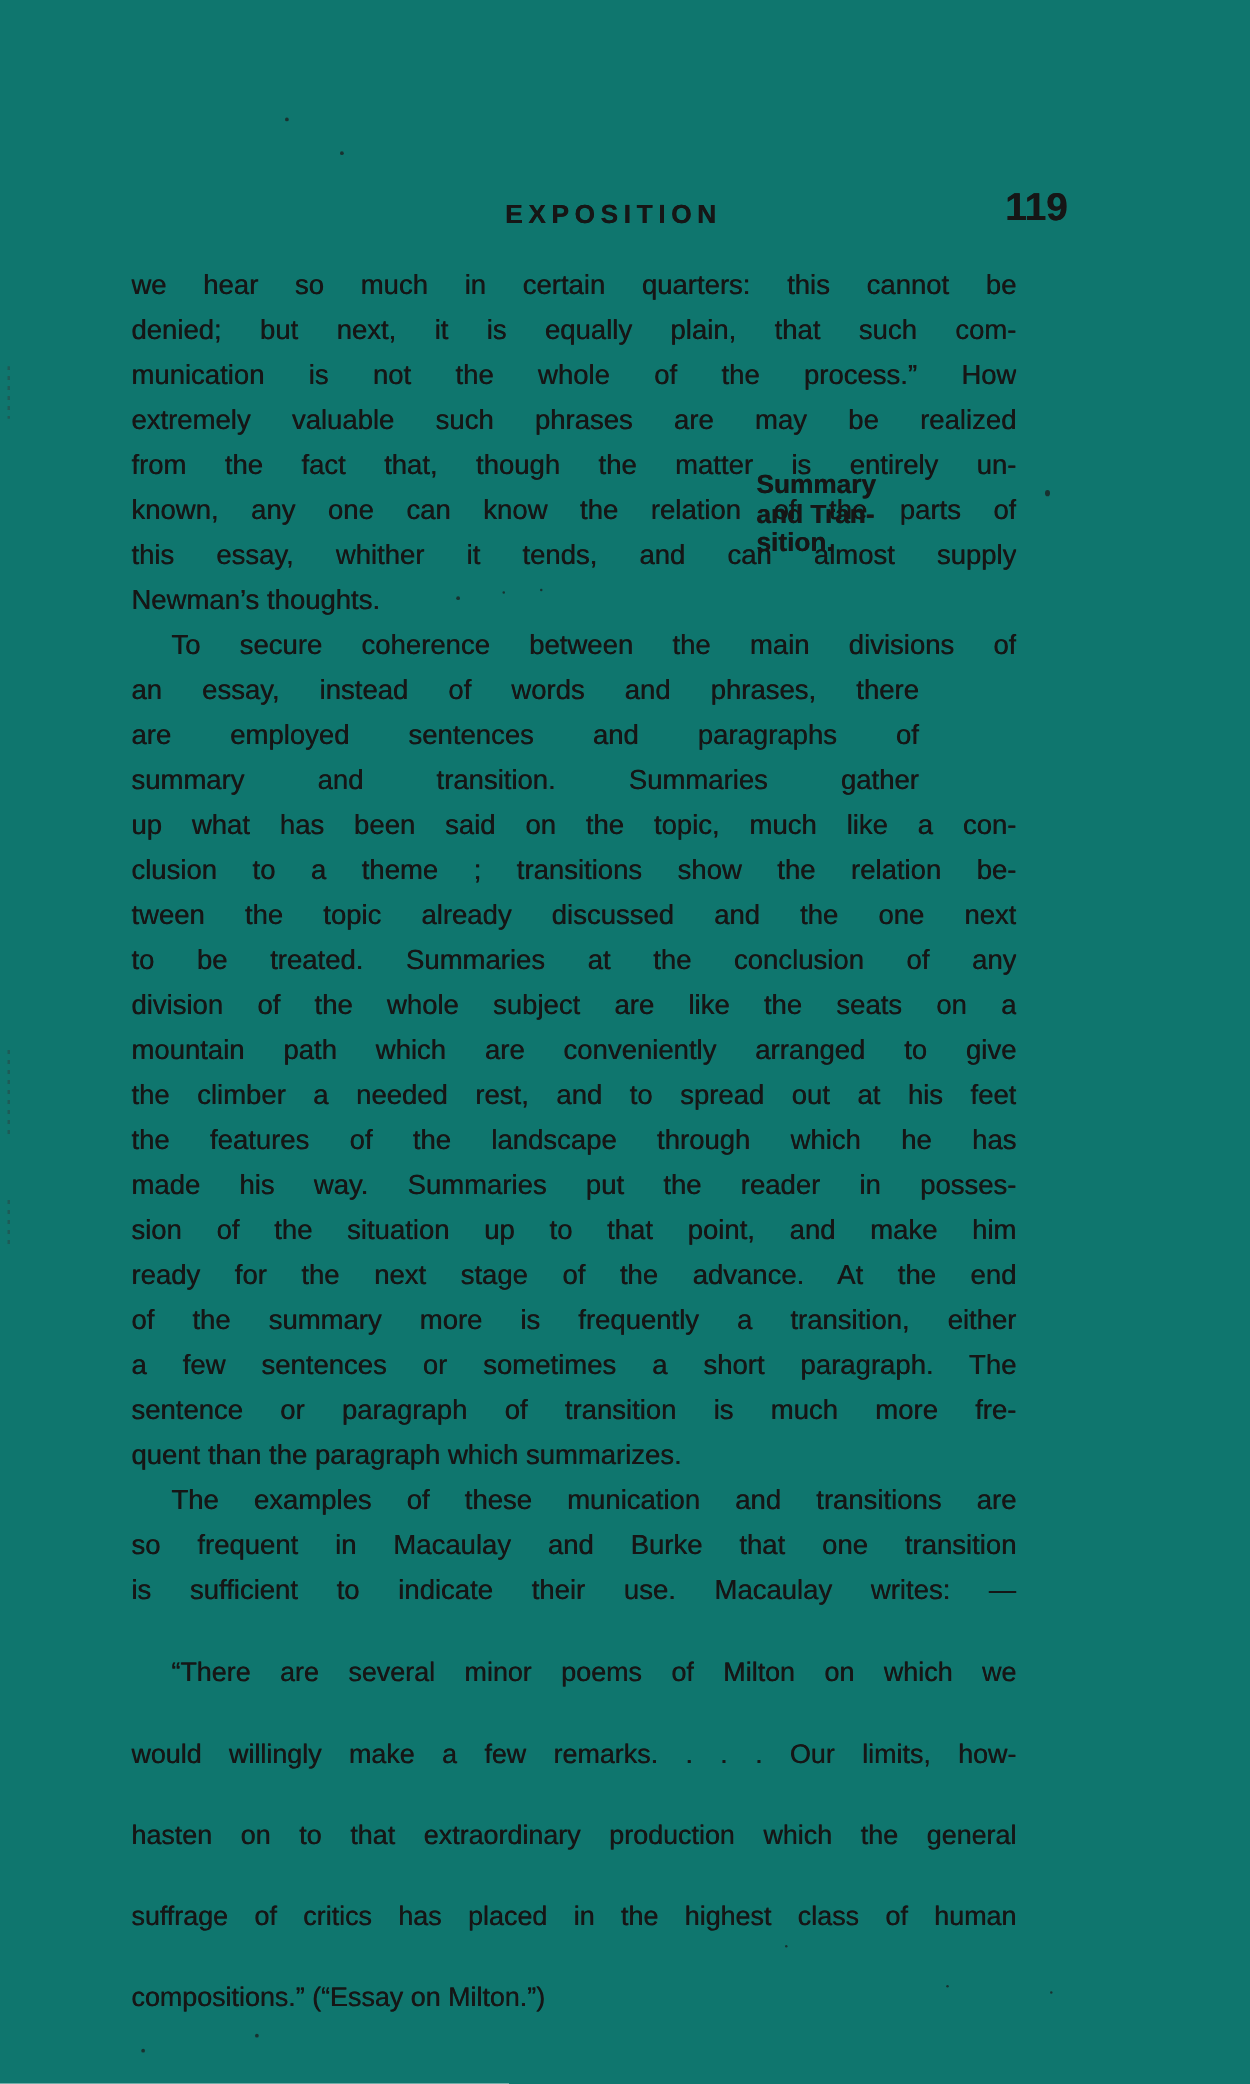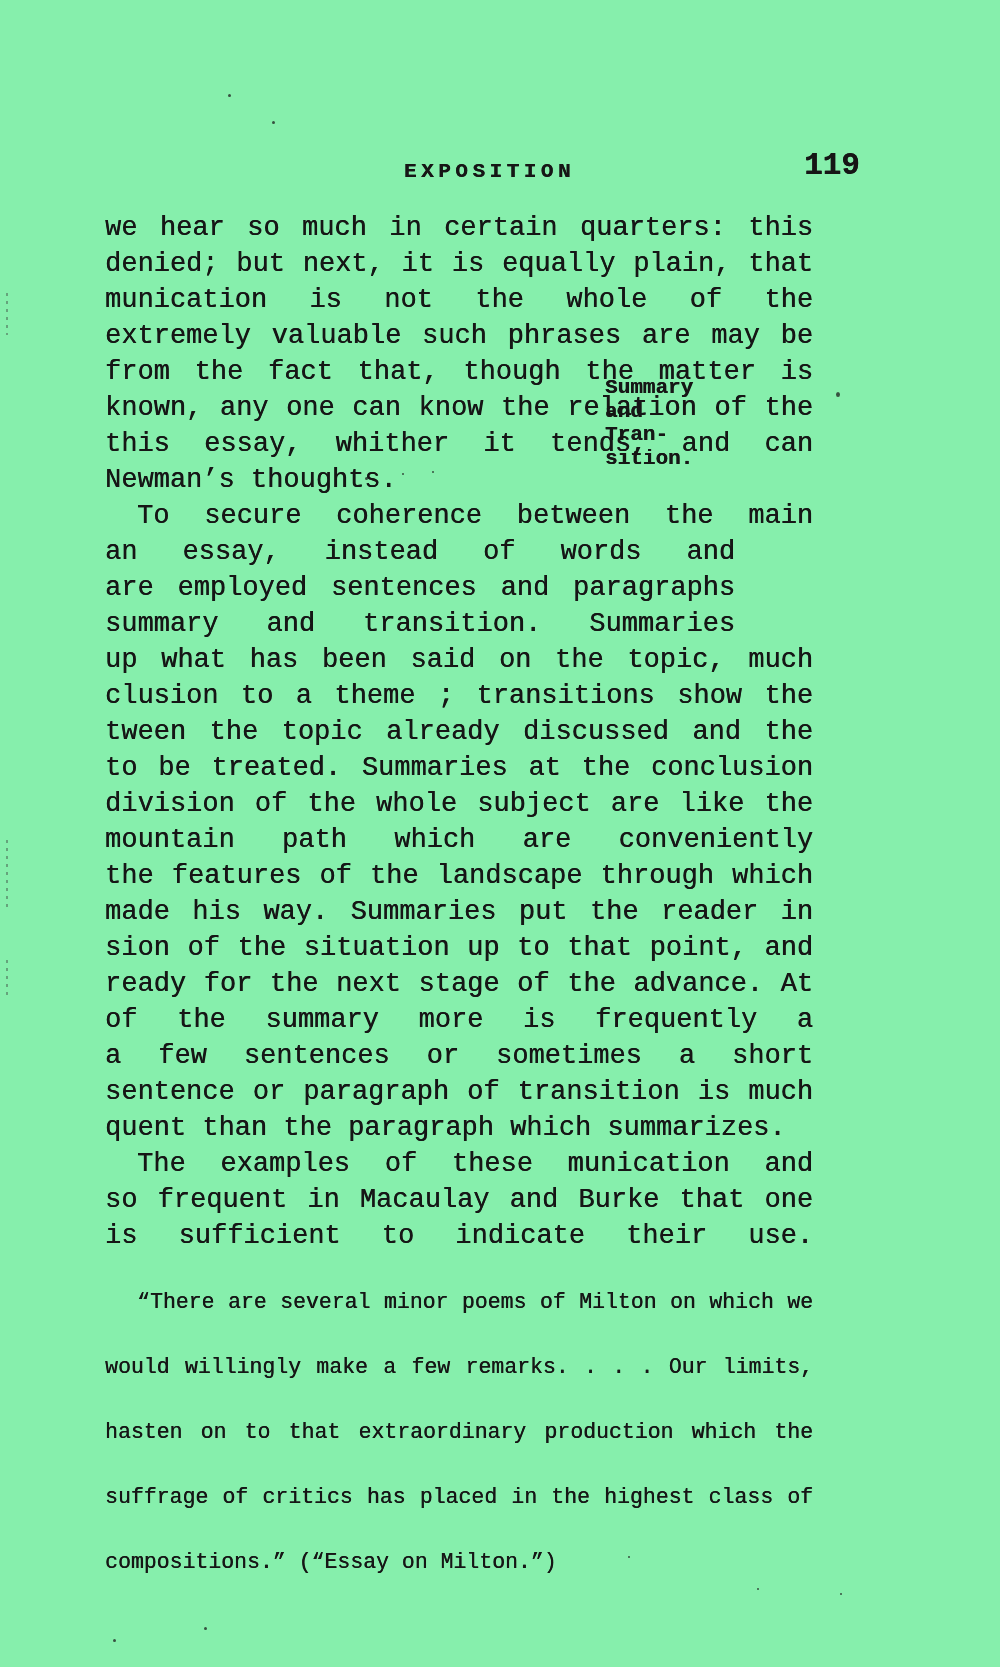--- a/index.html
+++ b/index.html
@@ -1,35 +1,35 @@
 <!DOCTYPE html>
 <html><head>
 <meta charset="utf-8">
 <style>
   html,body { margin:0; padding:0; background:#ffffff; }
   .page {
     position:relative; width:1000px; height:1667px;
-    background:#86efac; overflow:hidden;
-    font-family:Liberation Mono, monospace; color:#161616;
+    background:#0f766e; overflow:hidden;
+    font-family:Liberation Sans, sans-serif; color:#161616;
   }
   
   .running-title {
     position:absolute; left:404px; top:160px;
     font-size:21px; font-weight:bold; letter-spacing:4.5px;
     text-shadow:0.3px 0 0 currentColor;
   }
   .page-number {
     position:absolute; left:804px; top:148px;
     font-size:31px; font-weight:bold;
     text-shadow:0.4px 0 0 currentColor;
   }
   
   .content { position:absolute; left:105px; top:210px; width:708px; }
   .line {
-    font-size:27px; line-height:36px; height:36px;
+    font-size:22px; line-height:36px; height:36px;
     text-align:justify; text-align-last:justify;
     white-space:normal; overflow:hidden;
     text-shadow:0.35px 0 0 currentColor;
   }
   .para .line:last-child { text-align-last:left; }
   
   .para-2 .line:last-child { text-align-last:justify; }
   
   .para-1 .line:first-child,
   .para-2 .line:first-child,
@@ -77,20 +77,21 @@
         <div class="line">To secure coherence between the main divisions of</div>
         <div class="line">an essay, instead of words and phrases, there</div>
         <div class="line">are employed sentences and paragraphs of</div>
         <div class="line">summary and transition. Summaries gather</div>
         <div class="line">up what has been said on the topic, much like a con-</div>
         <div class="line">clusion to a theme ; transitions show the relation be-</div>
         <div class="line">tween the topic already discussed and the one next</div>
         <div class="line">to be treated. Summaries at the conclusion of any</div>
         <div class="line">division of the whole subject are like the seats on a</div>
         <div class="line">mountain path which are conveniently arranged to give</div>
+        <div class="line">the climber a needed rest, and to spread out at his feet</div>
         <div class="line">the features of the landscape through which he has</div>
         <div class="line">made his way. Summaries put the reader in posses-</div>
         <div class="line">sion of the situation up to that point, and make him</div>
         <div class="line">ready for the next stage of the advance. At the end</div>
         <div class="line">of the summary more is frequently a transition, either</div>
         <div class="line">a few sentences or sometimes a short paragraph. The</div>
         <div class="line">sentence or paragraph of transition is much more fre-</div>
         <div class="line">quent than the paragraph which summarizes.</div>
       </div>
       <div class="para para-2">

